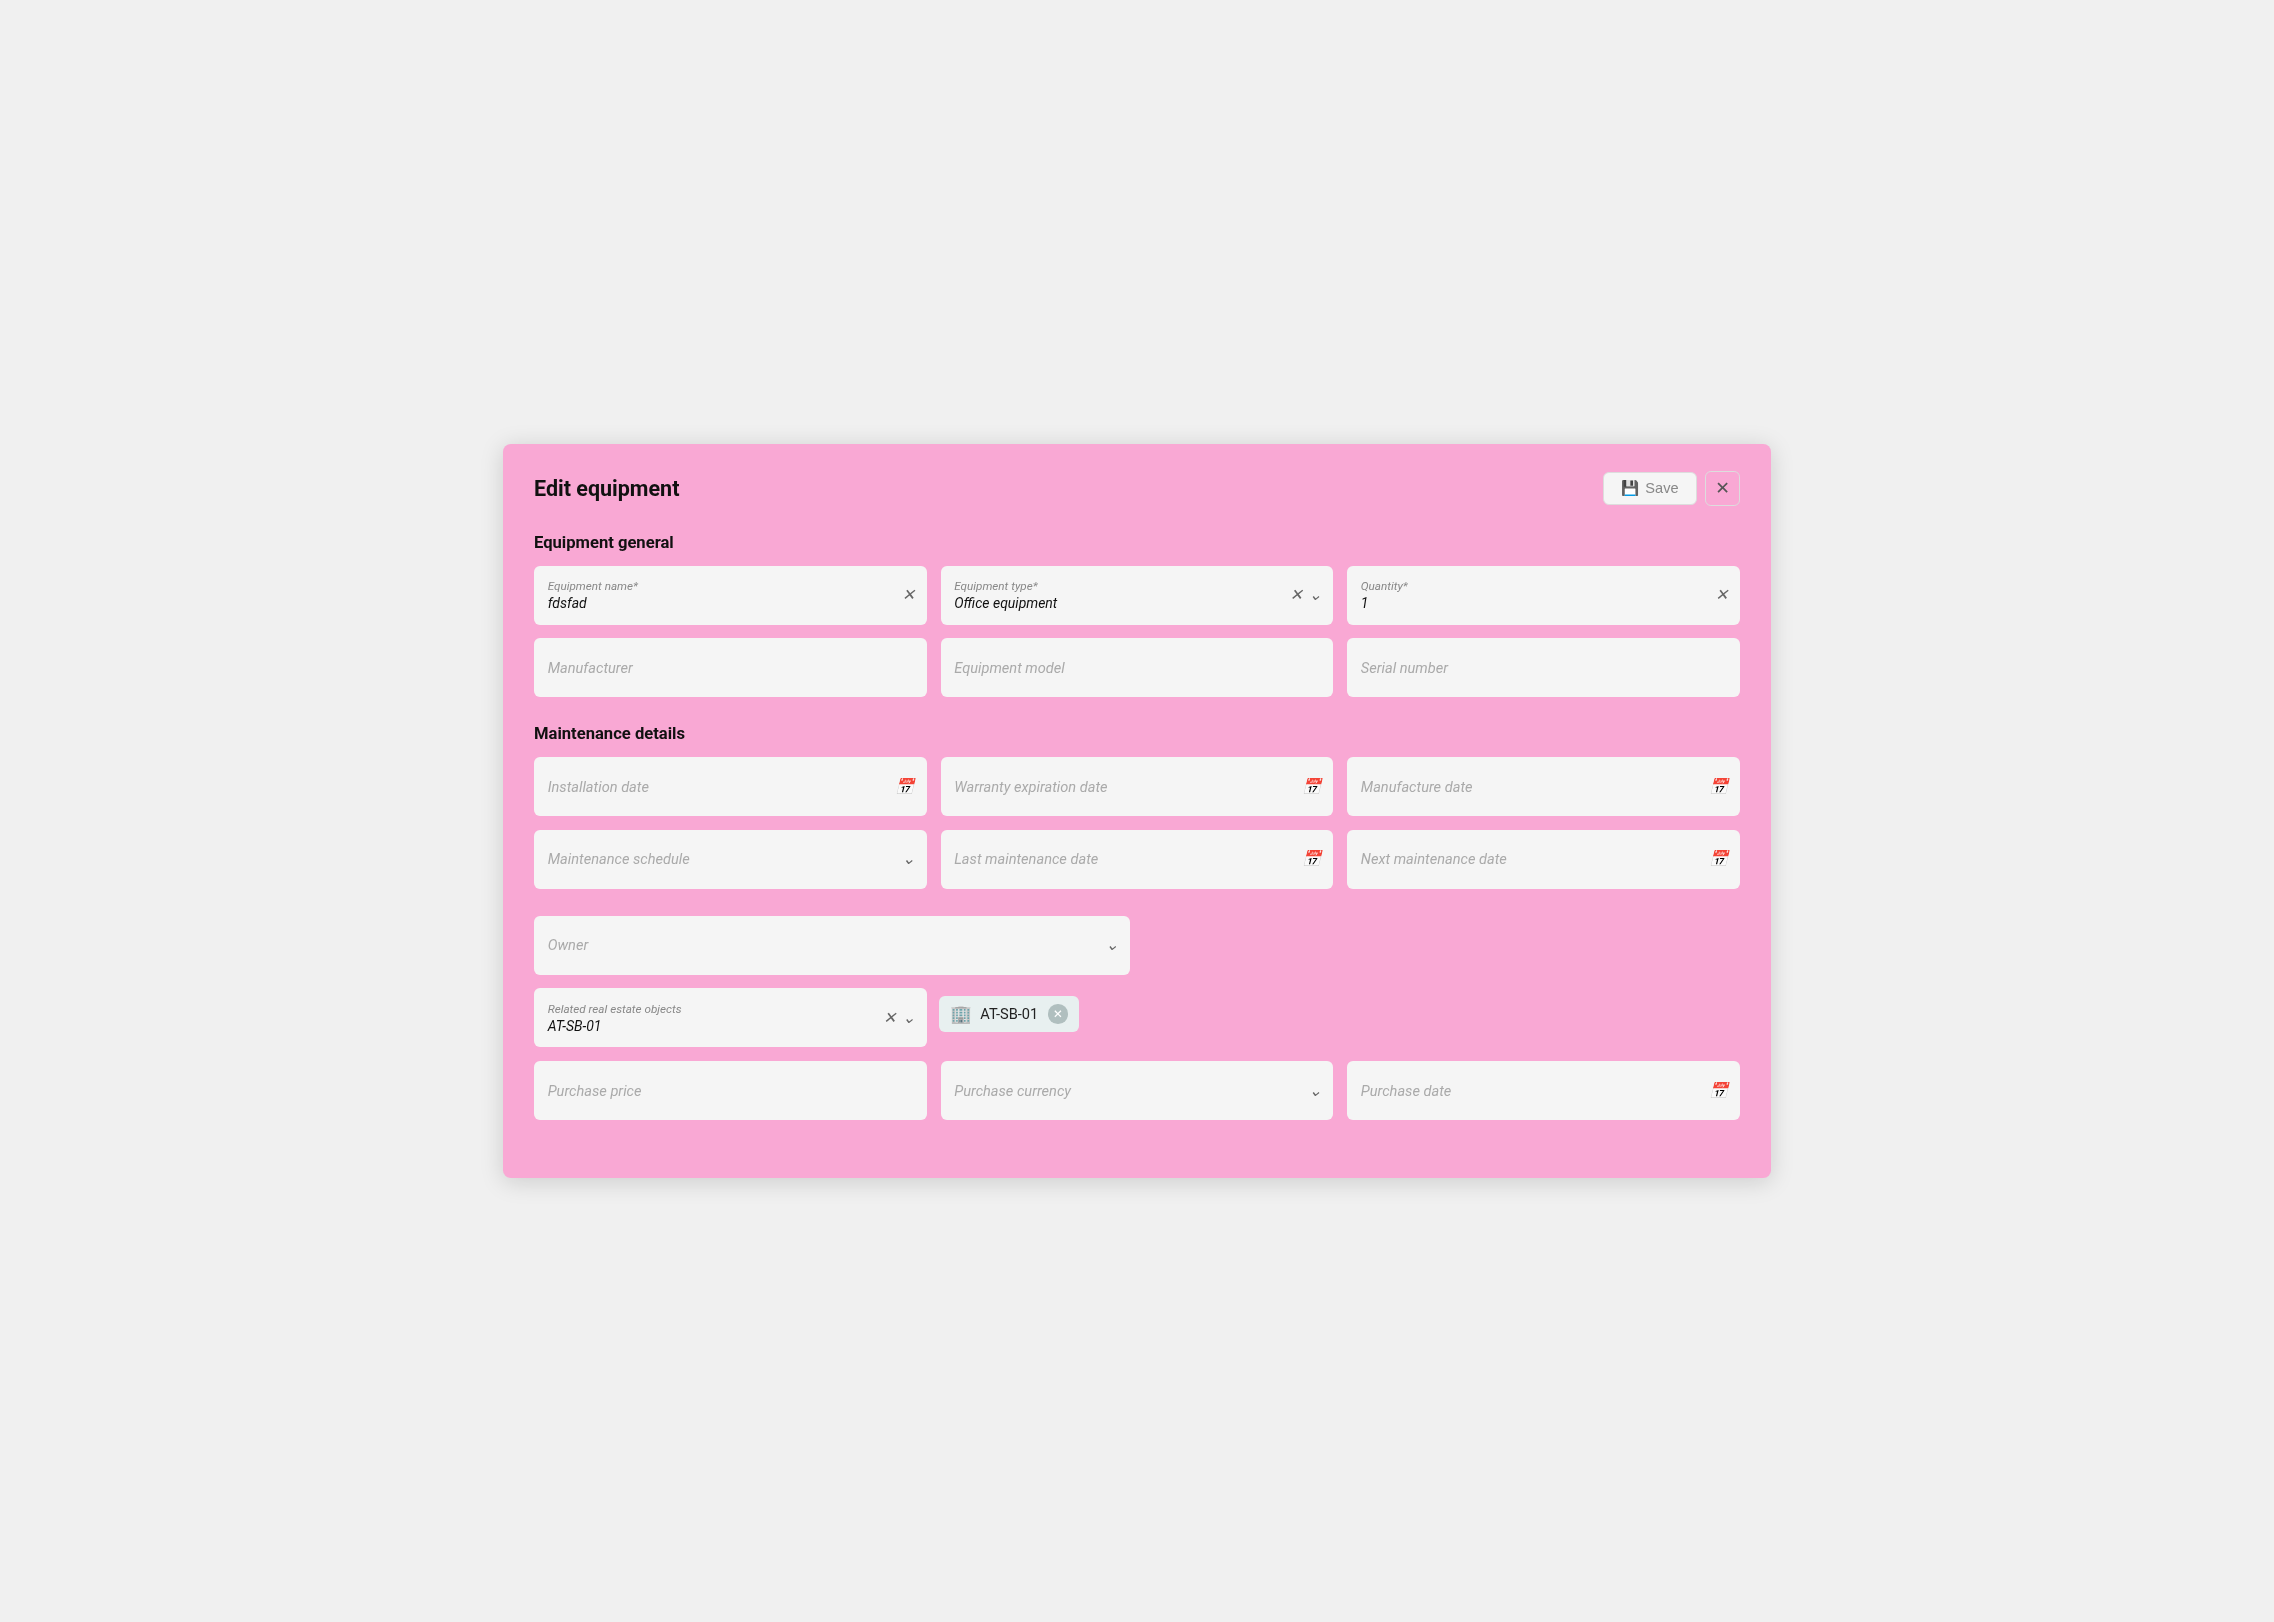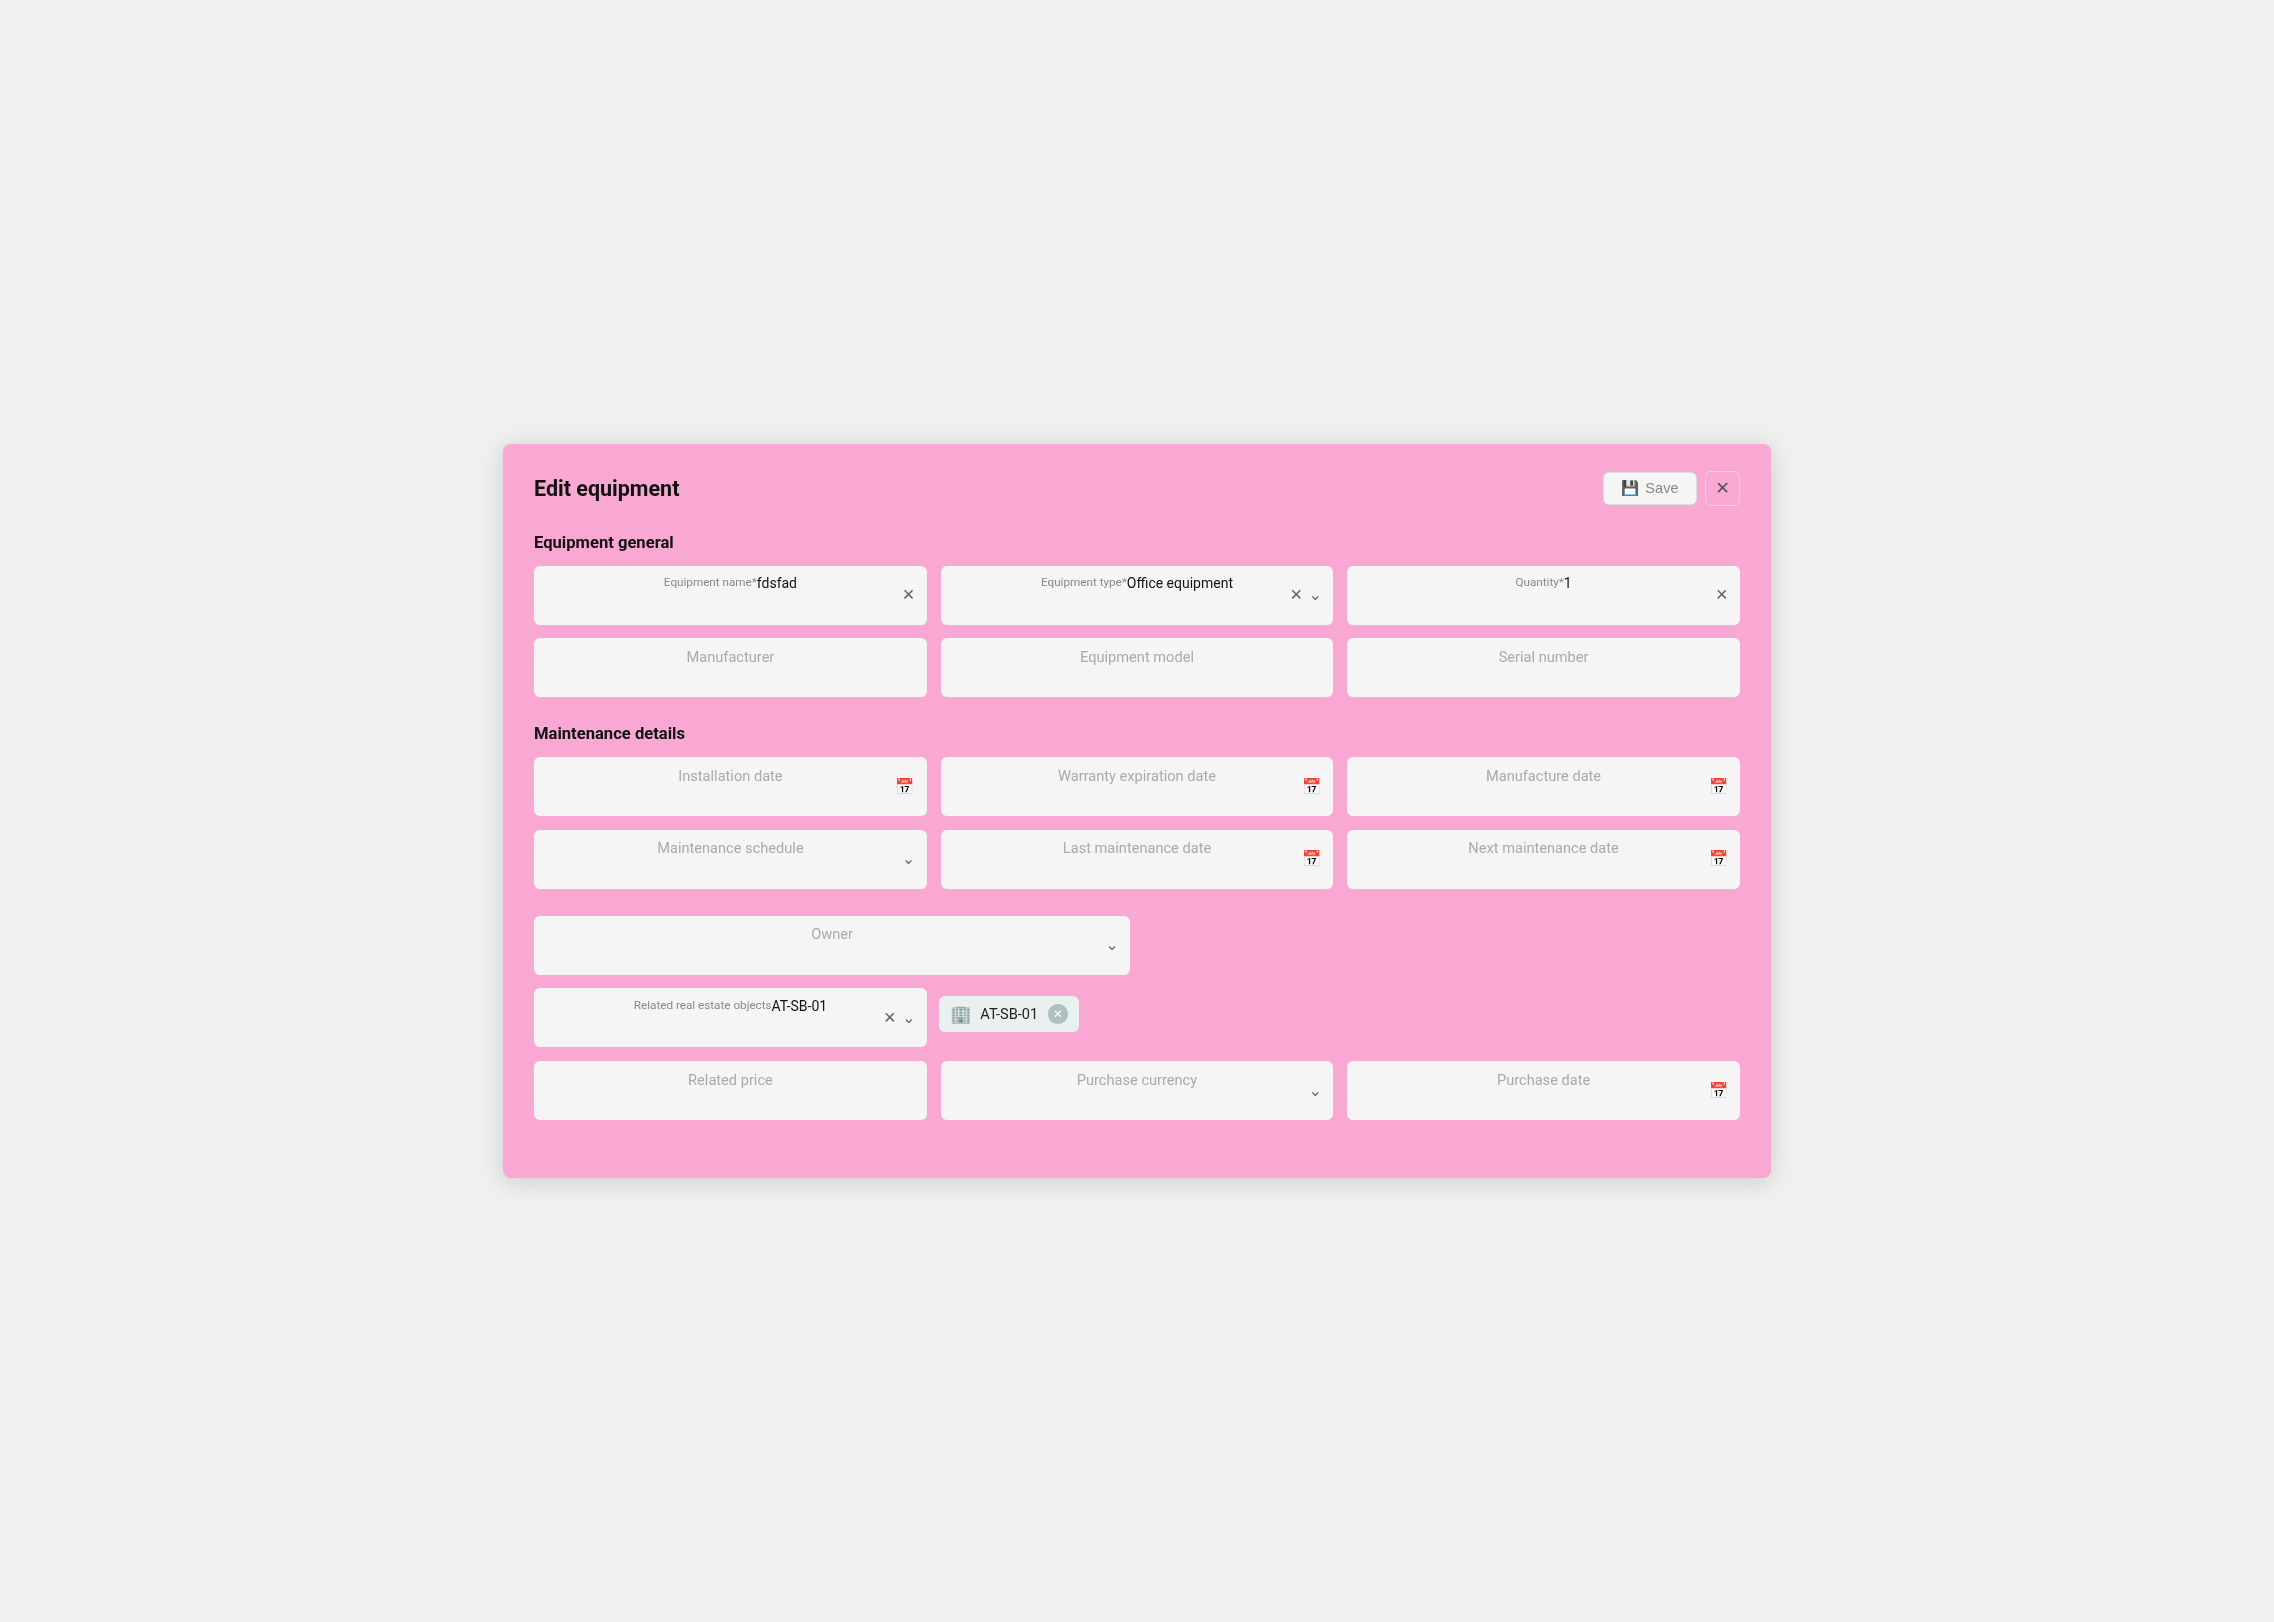--- a/index.html
+++ b/index.html
@@ -81,23 +81,24 @@
       grid-template-columns: 1fr 1fr;
       gap: 13.7px;
       margin-bottom: 13.7px;
     }
     .field {
       background: #f5f5f5;
       border-radius: 5.9px;
       padding: 9.8px 13.7px;
       position: relative;
       display: flex;
-      flex-direction: row;
+      flex-direction: column;
       min-height: 59px;
       justify-content: center;
+      font-style: italic;
     }
     .field-label {
       font-size: 11.7px;
       color: #888;
       margin-bottom: 2px;
     }
     .field-value {
       font-size: 14px;
       color: #111;
       font-weight: 400;
@@ -303,21 +304,21 @@
         <div class="chip">
           <span class="chip-icon">🏢</span>
           <span>AT-SB-01</span>
           <span class="chip-remove">✕</span>
         </div>
       </div>
     </div>
     <div class="fields-row">
 
       <div class="field">
-        <span class="field-placeholder">Related price</span>
+        <span class="field-placeholder">Purchase price</span>
       </div>
 
       <div class="field">
         <span class="field-placeholder">Purchase currency</span>
         <div class="field-icon">
           <span>⌄</span>
         </div>
       </div>
 
       <div class="field">

